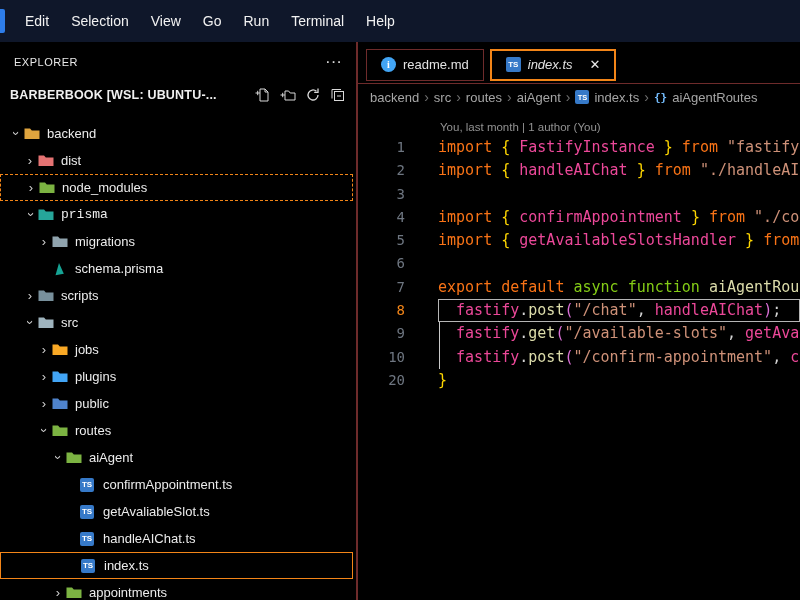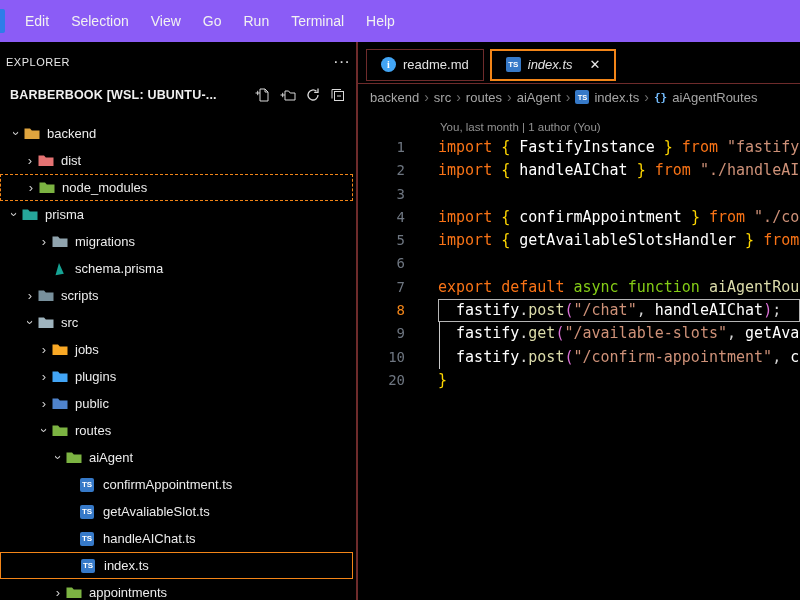--- a/index.html
+++ b/index.html
@@ -1,25 +1,25 @@
 <!DOCTYPE html>
 <html><head>
 <meta charset="utf-8">
 <style>
   html,body{margin:0;padding:0;width:800px;height:600px;overflow:hidden;}
   body{background:#000;color:#fff;font-family:"Liberation Sans",sans-serif;position:relative;}
 
   
-  .menubar{position:absolute;top:0;left:0;right:0;height:42px;display:flex;align-items:center;padding-left:14px;background:#8b5cf6;}
+  .menubar{position:absolute;top:0;left:0;right:0;height:42px;display:flex;align-items:center;padding-left:14px;background:#0f172a;}
   .logo-fragment{position:absolute;left:0;top:9px;width:5px;height:24px;background:#2e7de9;border-radius:0 2px 2px 0;}
   .menu-item{padding:0 11px;font-size:14px;color:#f2f2f2;white-space:nowrap;}
 
   
   .sidebar{position:absolute;top:42px;left:0;width:356px;bottom:0;background:#000;}
-  .sidebar-top{height:40px;display:flex;align-items:center;justify-content:space-between;padding:0 6px;}
+  .sidebar-top{height:40px;display:flex;align-items:center;justify-content:space-between;padding:0 14px;}
   .explorer-label{font-size:11px;letter-spacing:.5px;color:#e8e8e8;}
   .more-icon{color:#d8d8d8;font-size:17px;line-height:10px;cursor:default;}
   .project-row{height:26px;display:flex;align-items:center;padding:0 10px;}
   .project-title{font-size:12.5px;font-weight:bold;letter-spacing:.2px;white-space:nowrap;overflow:hidden;flex:1;color:#f0f0f0;}
   .project-actions{display:flex;gap:9px;align-items:center;}
   .action-btn{display:flex;align-items:center;}
 
   .tree{position:absolute;top:72px;left:0;right:0;padding-top:6px;}
   .tree-row{height:27px;display:flex;align-items:center;font-size:13px;color:#ececec;box-sizing:border-box;margin-right:3px;white-space:nowrap;}
   .tree-row.focus-dashed{border:1px dashed #f38518;}
@@ -53,21 +53,21 @@
   .codelens{height:26px;display:flex;align-items:flex-end;padding-left:82px;font-family:"Liberation Sans",sans-serif;font-size:11.5px;color:#929292;box-sizing:border-box;padding-bottom:3px;}
   .code-line{height:23.3px;line-height:23.3px;display:flex;}
   .gutter{width:80px;flex:none;box-sizing:border-box;padding-right:33px;text-align:right;color:#6e7681;font-size:14px;}
   .gutter.active{color:#f38518;}
   .line-content{flex:1;overflow:hidden;white-space:pre;color:#d4d4d4;}
   .line-content.current{outline:1px solid #b5b5b5;outline-offset:-1px;}
   .indent-guide{position:absolute;left:81px;top:212px;width:1px;height:47px;background:#c9c9c9;}
 
   .tk-kw{color:#f97316}
   .tk-decl{color:#84cc16}
-  .tk-id{color:#ffffff}
+  .tk-id{color:#ec4899}
   .tk-fn{color:#dcdcaa}
   .tk-str{color:#ce9178}
   .tk-br{color:#ffd700}
   .tk-p2{color:#da70d6}
   .tk-fg{color:#d4d4d4}
 </style>
 </head>
 <body>
 
 <div class="menubar">
@@ -140,21 +140,21 @@
       </div>
       <div class="tree-row focus-dashed" style="padding-left: 22px;">
         <span class="chevron">›</span>
         <span class="tree-icon">
           <svg width="16" height="13" viewBox="0 0 16 13">
             <path d="M0.5 1.5 h5.5 l1.8 2 h7.7 v8.5 h-15 z" fill="#7cb342"></path>
           </svg>
         </span>
         <span class="tree-label">node_modules</span>
       </div>
-      <div class="tree-row" style="padding-left: 6px;">
+      <div class="tree-row" style="padding-left: 22px; font-family: Liberation Mono, monospace;">
         <span class="chevron open">›</span>
         <span class="tree-icon">
           <svg width="16" height="13" viewBox="0 0 16 13">
             <path d="M0.5 1.5 h5.5 l1.8 2 h7.7 v8.5 h-15 z" fill="#26a69a"></path>
           </svg>
         </span>
         <span class="tree-label">prisma</span>
       </div>
       <div class="tree-row" style="padding-left: 36px;">
         <span class="chevron">›</span>

